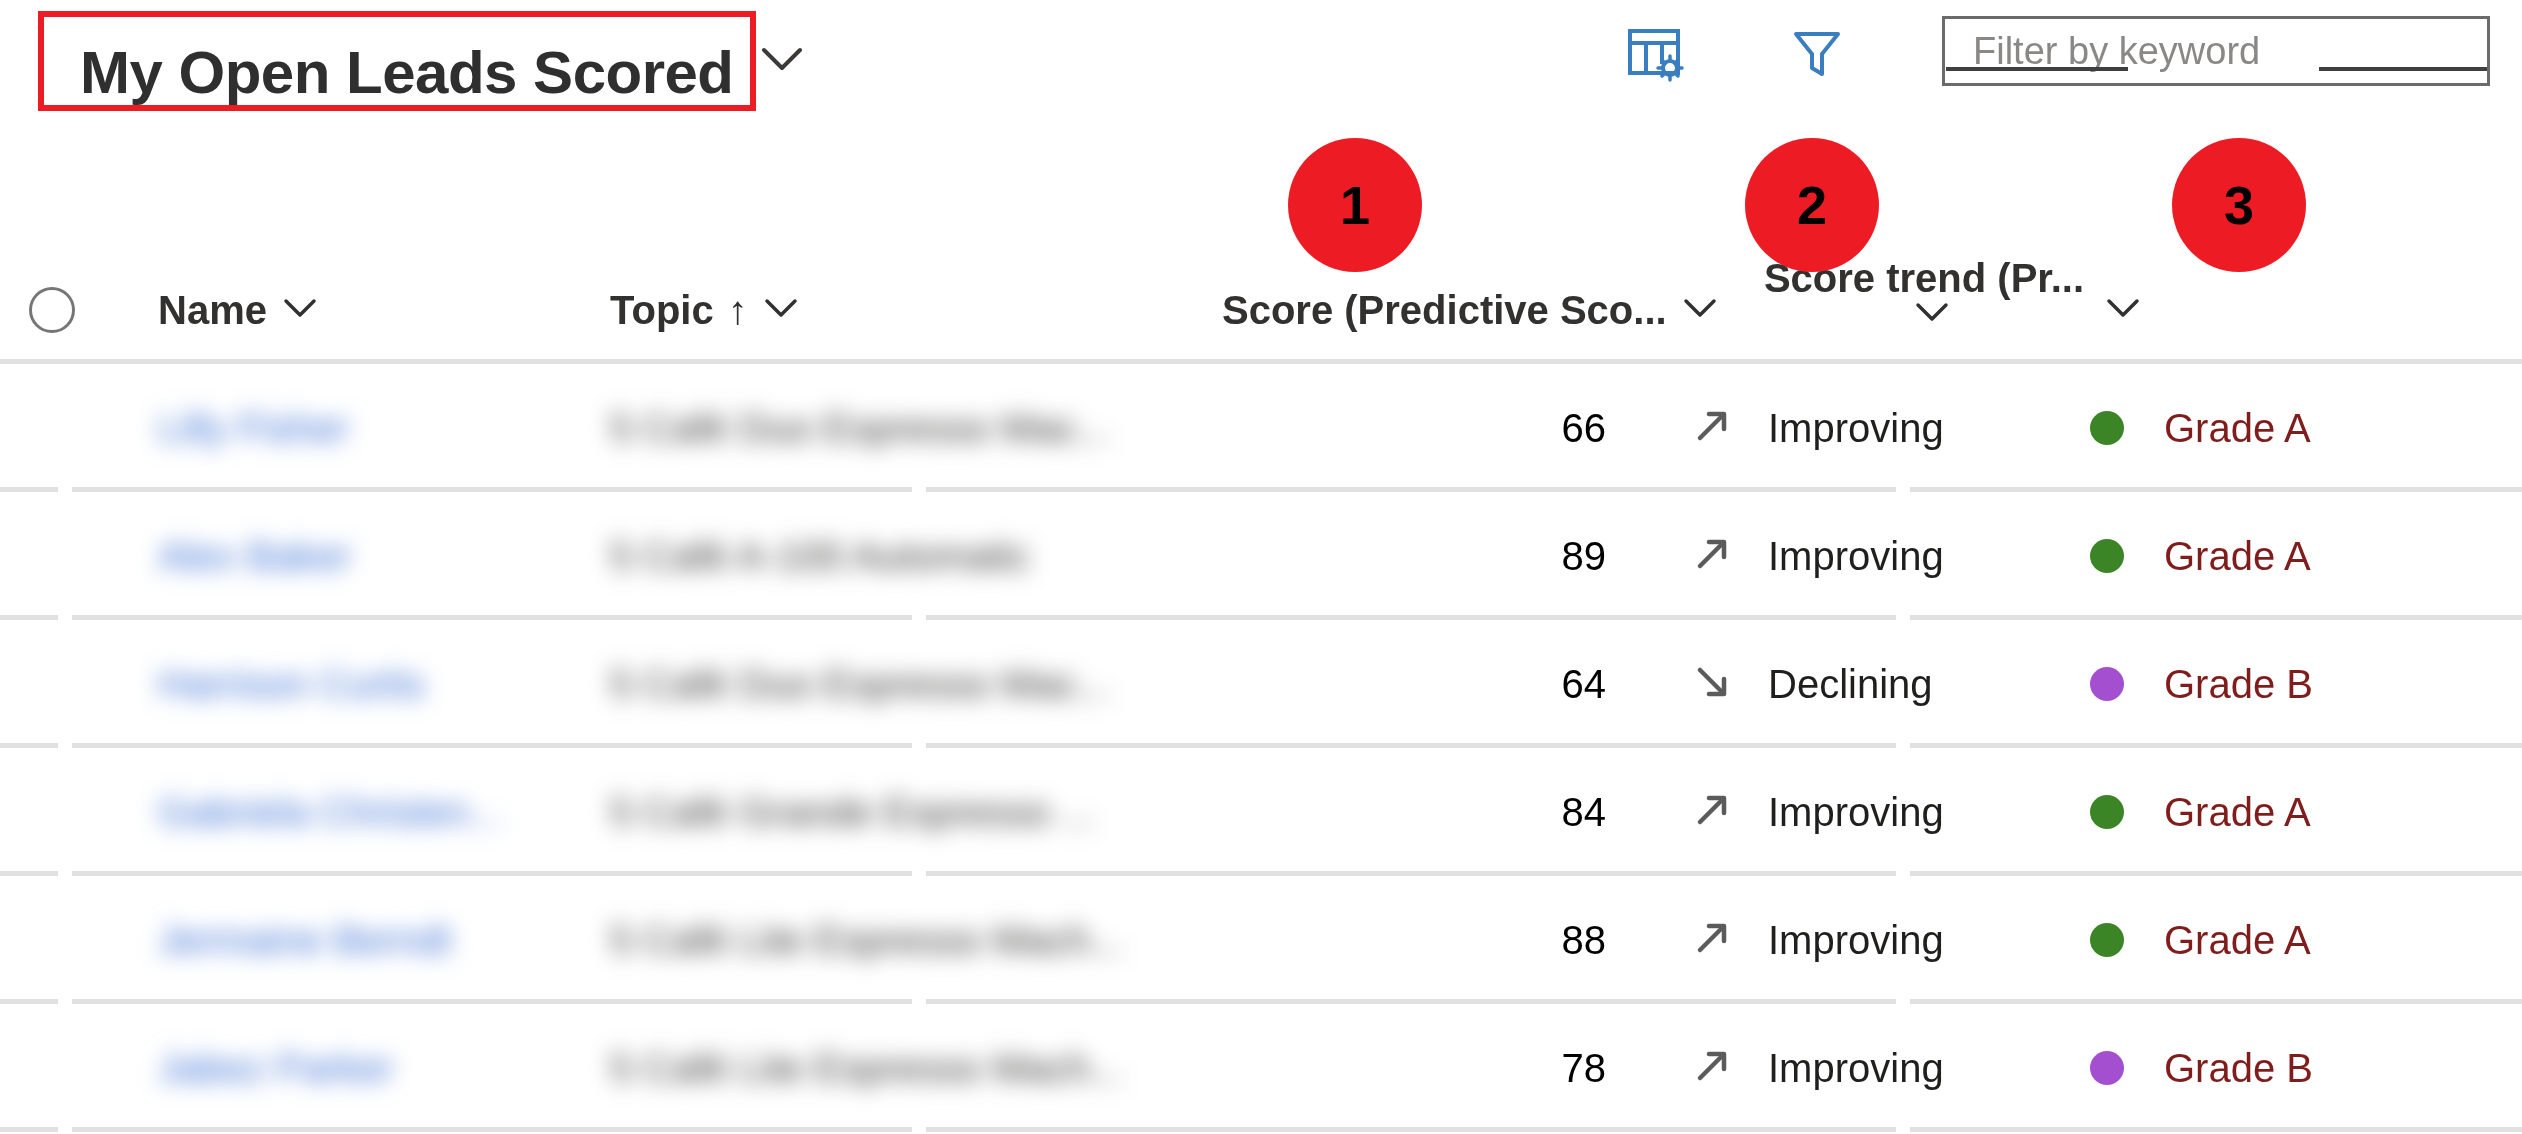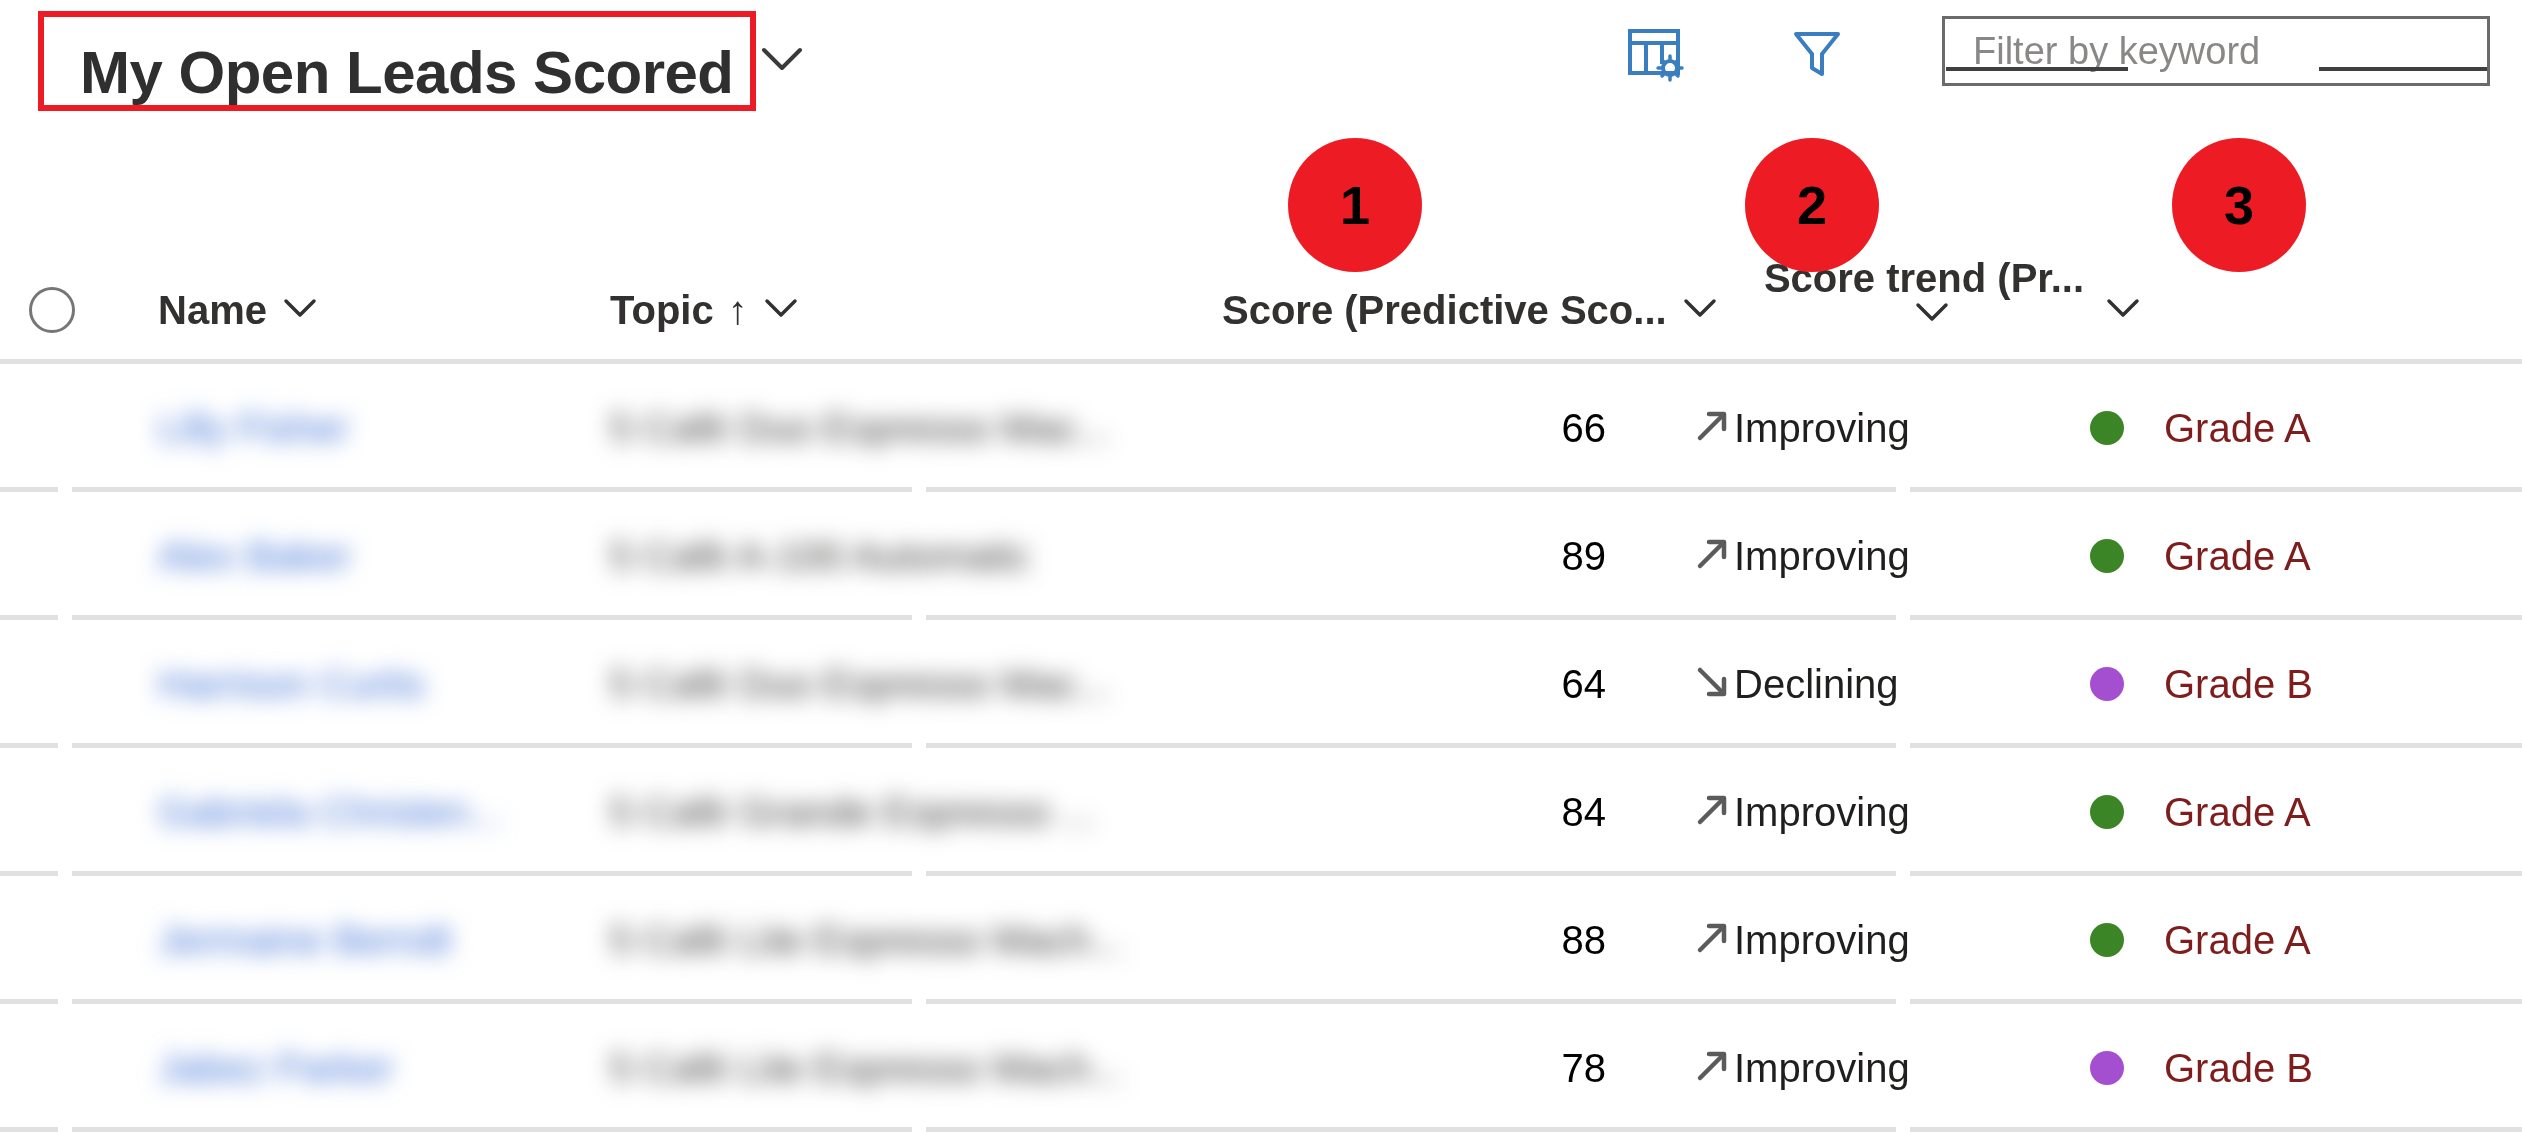--- a/index.html
+++ b/index.html
@@ -226,20 +226,21 @@
   .score-value {
     font-size: 40px;
     color: #000000;
   }
 
   .trend-inner { display: flex; align-items: center; }
   .trend-arrow { flex: 0 0 auto; display: block; }
   .trend-label {
     font-size: 40px;
     color: #201f1e;
+    margin-left: 34px;
     white-space: nowrap;
   }
 
   .grade-inner { display: flex; align-items: center; }
   .grade-dot {
     width: 34px;
     height: 34px;
     border-radius: 50%;
     flex: 0 0 auto;
   }

